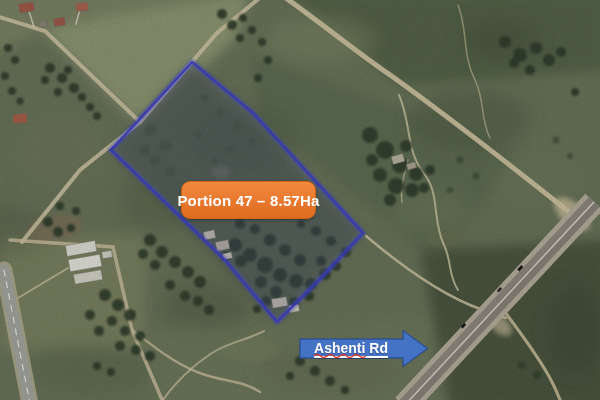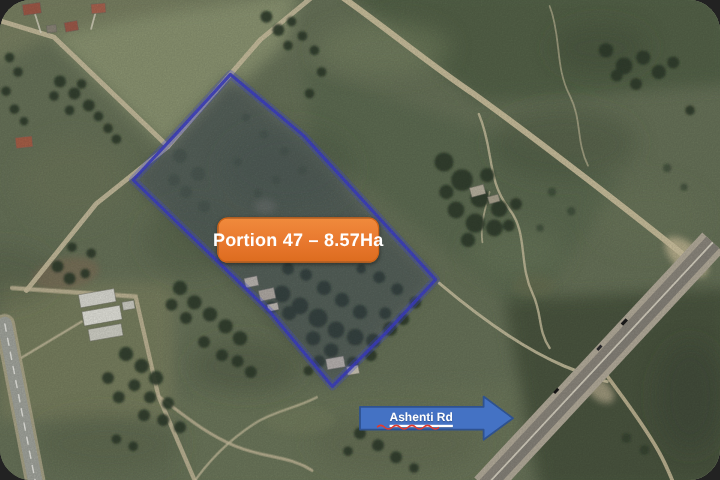--- a/index.html
+++ b/index.html
@@ -1,34 +1,33 @@
 <!DOCTYPE html>
 <html style="--parcel-label-bg: #E8782E; --parcel-label-text: #FFFFFF; --parcel-boundary: #3F41C7; --road-arrow-fill: #4472C4; --road-arrow-border: #2F528F; --road-arrow-text: #FFFFFF; --spellcheck-squiggle: #E23B2E;"><head>
 <meta charset="utf-8">
 <style>
   html,body{margin:0;padding:0;background:#222;}
   #stage{
     position:relative; width:600px; height:400px; overflow:hidden;
     font-family:"Liberation Sans", sans-serif;
     background:#6e7a60;
-    border-radius:26px;
   }
   #scene{position:absolute; inset:0; width:600px; height:400px; display:block;}
   .parcel-label{
     position:absolute; left:181px; top:181px; width:133px; height:36px;
     background:linear-gradient(180deg,#f08a3c 0%, var(--parcel-label-bg,#e8782e) 55%, #dd6c1f 100%);
     border:1px solid #cf6317; border-radius:9px;
     color:var(--parcel-label-text,#fff); font-weight:bold; font-size:15px;
     display:flex; align-items:center; justify-content:center;
     box-shadow:0 1px 3px rgba(0,0,0,.35);
     letter-spacing:.2px; white-space:nowrap;
   }
   .road-label{
     position:absolute; left:299px; top:338px; width:104px; height:20px;
-    color:var(--road-arrow-text,#fff); font-weight:bold; font-size:10px;
+    color:var(--road-arrow-text,#fff); font-weight:bold; font-size:14px;
     display:flex; align-items:center; justify-content:center;
     text-decoration:underline; text-underline-offset:3px; text-decoration-thickness:1.5px;
     text-shadow:0 1px 1px rgba(0,0,0,.25); white-space:nowrap;
   }
   .squiggle{position:absolute; left:314px; top:353px; width:52px; height:6px;}
 </style>
 </head>
 <body>
 
 <div id="stage">

